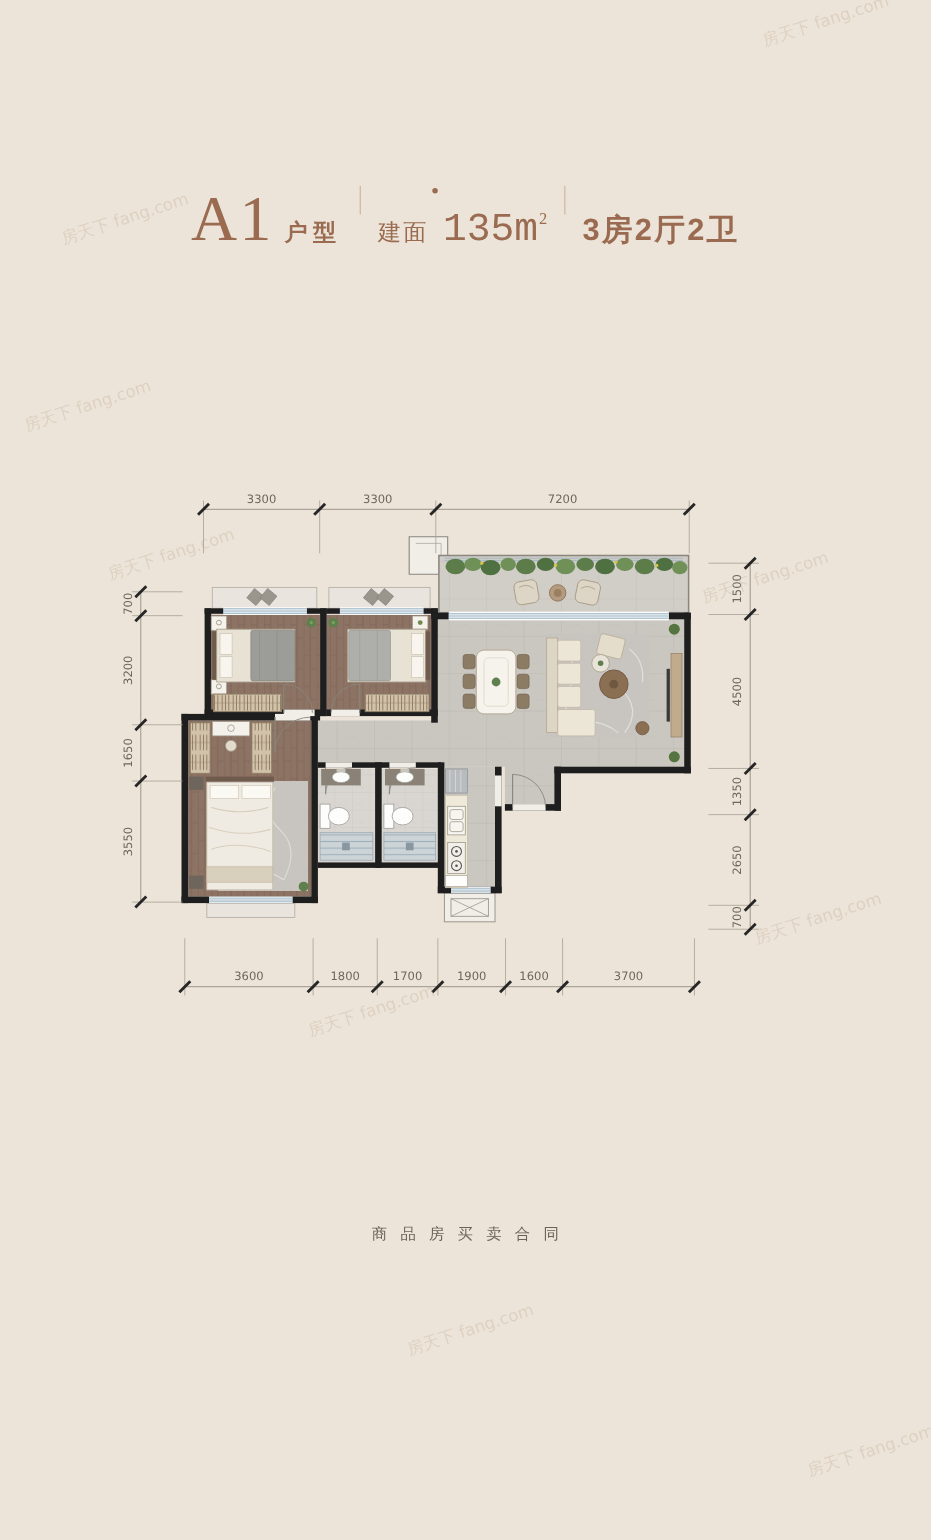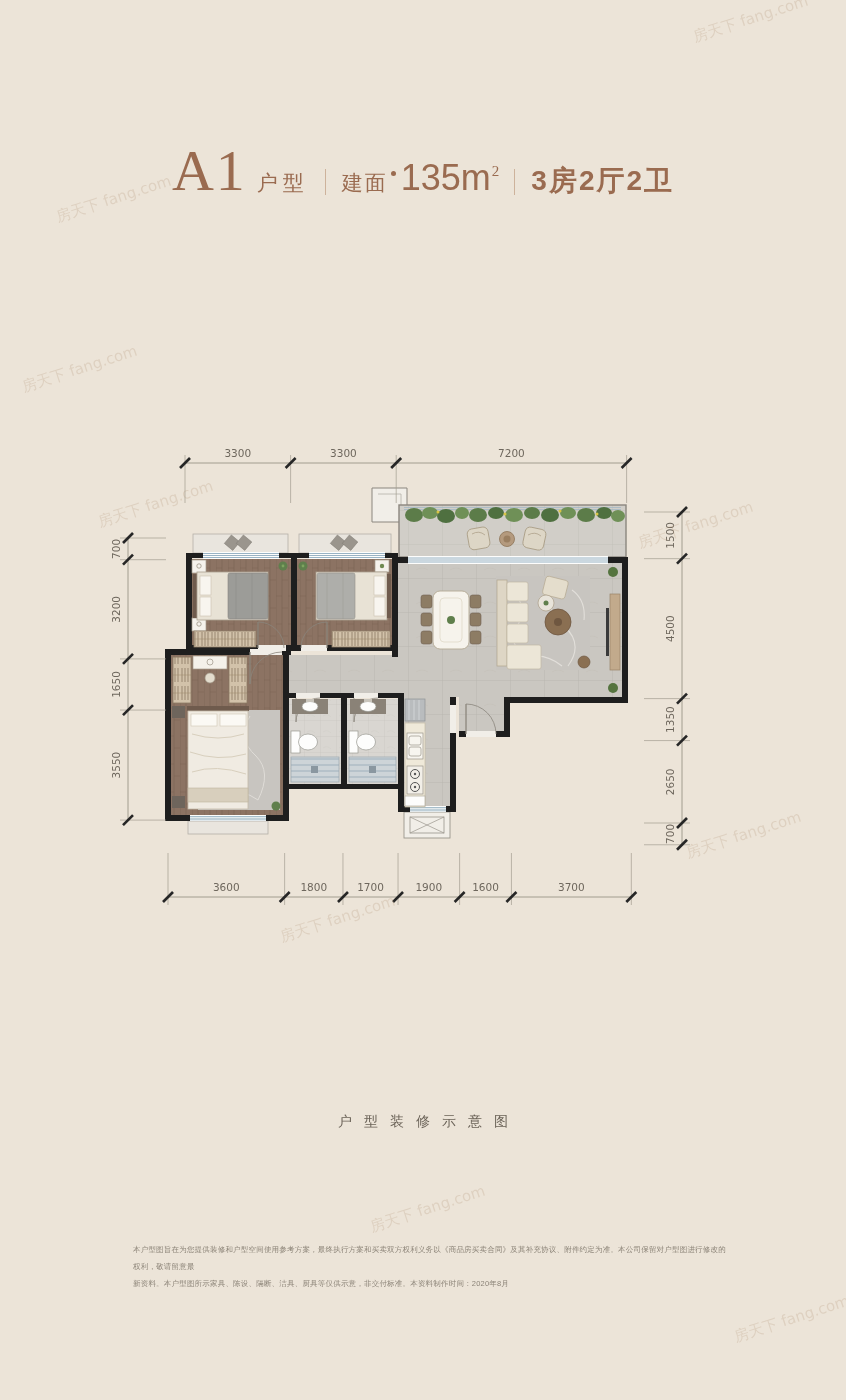--- a/index.html
+++ b/index.html
@@ -7,26 +7,26 @@
     --winblue:#7fa0b5; --graytext:#8c8478;
   }
   html,body{margin:0;padding:0;}
   body{width:846px;height:1400px;background:var(--bg);font-family:"Liberation Sans",sans-serif;}
   .page{position:relative;width:846px;height:1400px;overflow:hidden;background:var(--bg);}
   .plan-header{
     position:absolute;top:142px;left:0;width:100%;height:80px;
     display:flex;justify-content:center;align-items:baseline;color:var(--accent);
     z-index:3;
   }
-  .unit-name{font-family:"Liberation Serif",serif;font-size:58px;font-weight:400;letter-spacing:2px;line-height:1;}
-  .unit-suffix{font-size:21px;letter-spacing:5px;margin-left:10px;font-weight:400;}
+  .unit-name{font-family:"Liberation Serif",serif;font-size:58px;font-weight:400;letter-spacing:2px;line-height:1;margin-top:28px;}
+  .unit-suffix{font-size:21px;letter-spacing:5px;margin-left:10px;font-weight:700;}
   .vdiv{display:inline-block;width:1px;height:26px;background:#cdb29b;margin:0 16px;align-self:center;}
   .area-label{font-size:21px;letter-spacing:2px;font-weight:400;}
   .area-dot{display:inline-block;width:5px;height:5px;border-radius:50%;background:var(--accent);align-self:center;margin:0 5px 18px 3px;}
-  .area-num{font-family:Liberation Sans, sans-serif;font-size:36px;line-height:1;}
+  .area-num{font-family:Liberation Mono, monospace;font-size:36px;line-height:1;}
   .area-sup{font-family:"Liberation Serif",serif;font-size:15px;position:relative;top:-14px;left:1px;}
   .rooms-text{font-size:28px;letter-spacing:2px;font-weight:600;}
   svg.planlayer{position:absolute;left:0;top:0;z-index:2;}
   .caption{
     position:absolute;top:1113px;left:0;width:100%;text-align:center;
     font-size:14px;letter-spacing:12px;color:#6b6358;z-index:3;text-indent:12px;
   }
   .disclaimer{
     position:absolute;left:133px;top:1241px;width:600px;z-index:3;
     font-size:7.5px;line-height:17px;color:var(--graytext);letter-spacing:.2px;
@@ -412,19 +412,15 @@
         <text x="24" y="392" fill="#b79b7f" opacity="0.26" font-size="15" font-family="&quot;DejaVu Sans&quot;, sans-serif" transform="rotate(-18 24 392)">房天下 fang.com</text>
         <text x="640" y="548" fill="#b79b7f" opacity="0.26" font-size="15" font-family="&quot;DejaVu Sans&quot;, sans-serif" transform="rotate(-18 640 548)">房天下 fang.com</text>
         <text x="100" y="527" fill="#b79b7f" opacity="0.26" font-size="15" font-family="&quot;DejaVu Sans&quot;, sans-serif" transform="rotate(-18 100 527)">房天下 fang.com</text>
         <text x="688" y="858" fill="#b79b7f" opacity="0.26" font-size="15" font-family="&quot;DejaVu Sans&quot;, sans-serif" transform="rotate(-18 688 858)">房天下 fang.com</text>
         <text x="282" y="942" fill="#b79b7f" opacity="0.26" font-size="15" font-family="&quot;DejaVu Sans&quot;, sans-serif" transform="rotate(-18 282 942)">房天下 fang.com</text>
         <text x="372" y="1232" fill="#b79b7f" opacity="0.26" font-size="15" font-family="&quot;DejaVu Sans&quot;, sans-serif" transform="rotate(-18 372 1232)">房天下 fang.com</text>
         <text x="736" y="1342" fill="#b79b7f" opacity="0.26" font-size="15" font-family="&quot;DejaVu Sans&quot;, sans-serif" transform="rotate(-18 736 1342)">房天下 fang.com</text>
       </g>
   </svg>
 
-  <div class="caption">户型装修示意图</div>
-
-  <div class="disclaimer">
-    <div>本户型图旨在为您提供装修和户型空间使用参考方案，最终执行方案和买卖双方权利义务以《商品房买卖合同》及其补充协议、附件约定为准。本公司保留对户型图进行修改的权利，敬请留意最</div>
-    <div>新资料。本户型图所示家具、陈设、隔断、洁具、厨具等仅供示意，非交付标准。本资料制作时间：2020年8月</div>
-  </div>
+  <div class="caption">商品房买卖合同</div>
+
 </div>
 
 </body></html>

